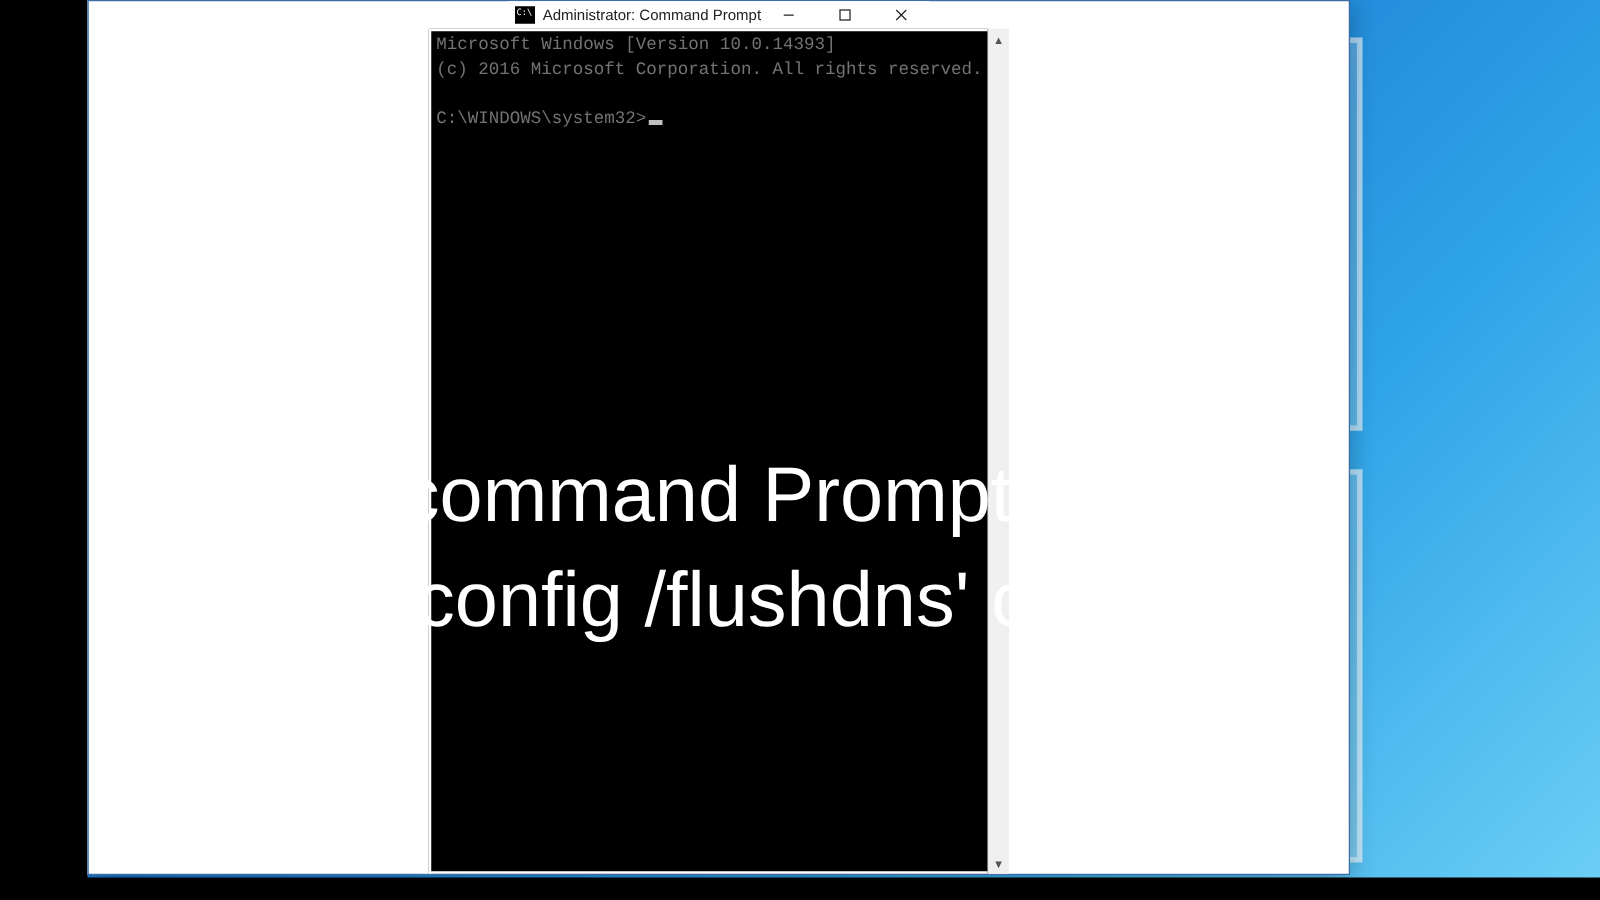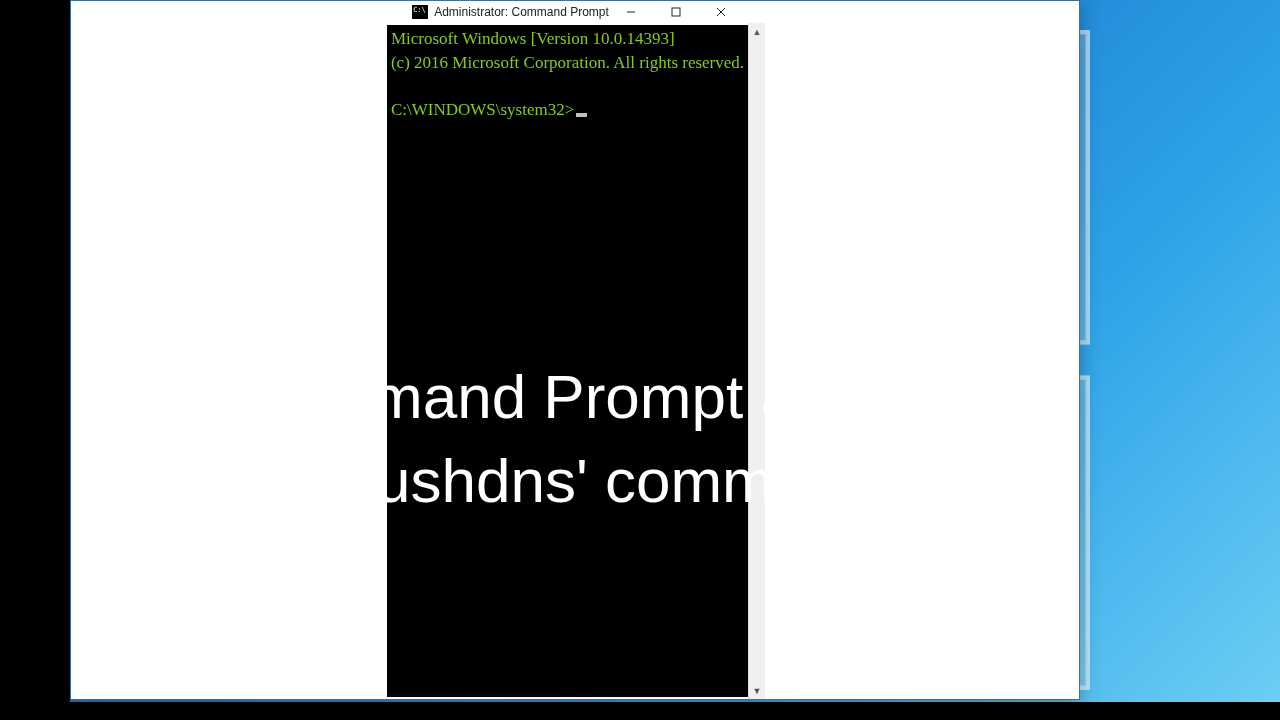--- a/index.html
+++ b/index.html
@@ -98,23 +98,23 @@
   .win-btn svg { width:10px; height:10px; stroke:#222; stroke-width:1; fill:none; }
 
   .client {
     flex: 1;
     display: flex;
     min-height: 0;
   }
   .console {
     flex: 1;
     background: #000;
-    color: #84cc16;
-    font-family: Liberation Serif, serif;
-    font-size: 17px;
+    color: #737373;
+    font-family: Liberation Mono, monospace;
+    font-size: 14px;
     line-height: 1.4;
     padding: 2px 4px;
     white-space: pre;
     position: relative;
     overflow: hidden;
     border: 2px solid #fff;
     border-right: none;
   }
   .console .cursor {
     display:inline-block;
@@ -151,21 +151,21 @@
     position: absolute;
     top: 355px;
     left: 85px;
     width: 980px;
     z-index: 20;
     color: #fff;
     font-family: "Segoe UI Light","Segoe UI",sans-serif;
     font-weight: 300;
     font-size: 62px;
     line-height: 1.35;
-    text-align: left;
+    text-align: right;
     pointer-events: none;
   }
 
   
   .letterbox-bottom{
     position:absolute;
     left:0;right:0;bottom:0;
     height:18px;
     background:#000;
     z-index:15;

